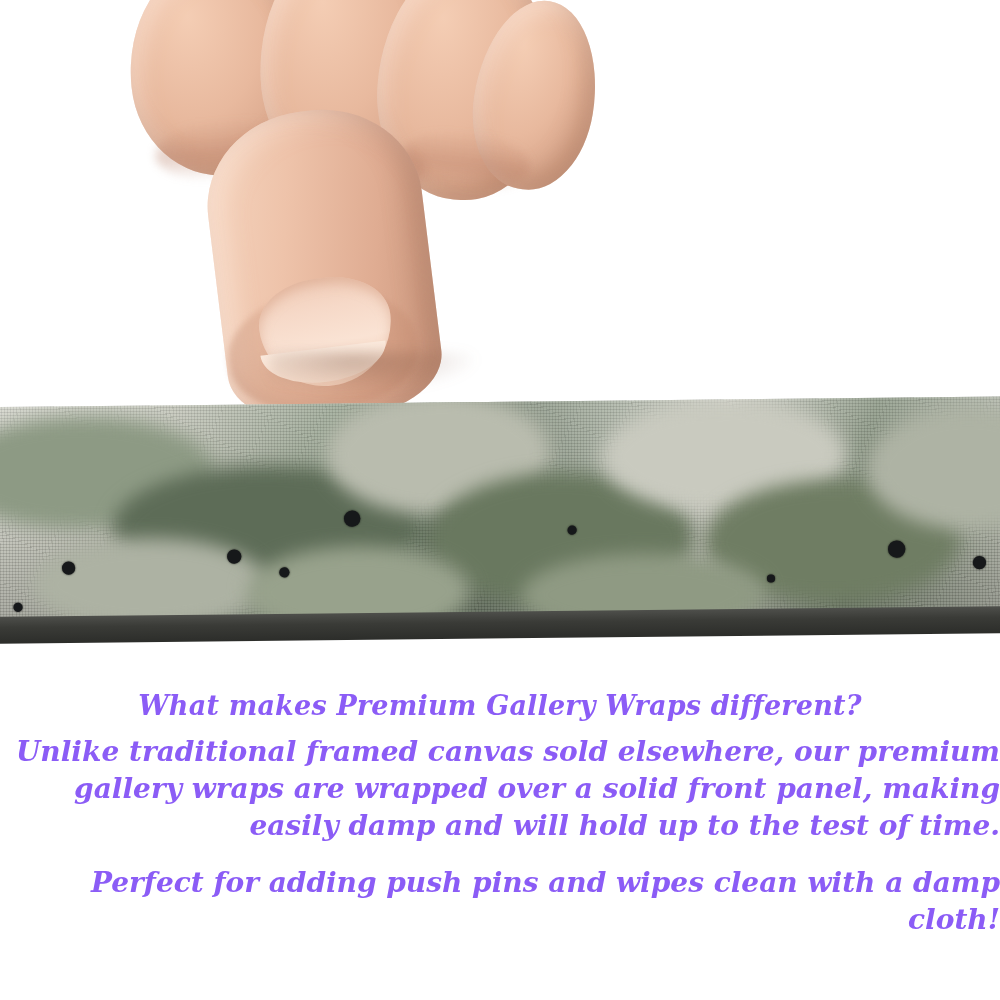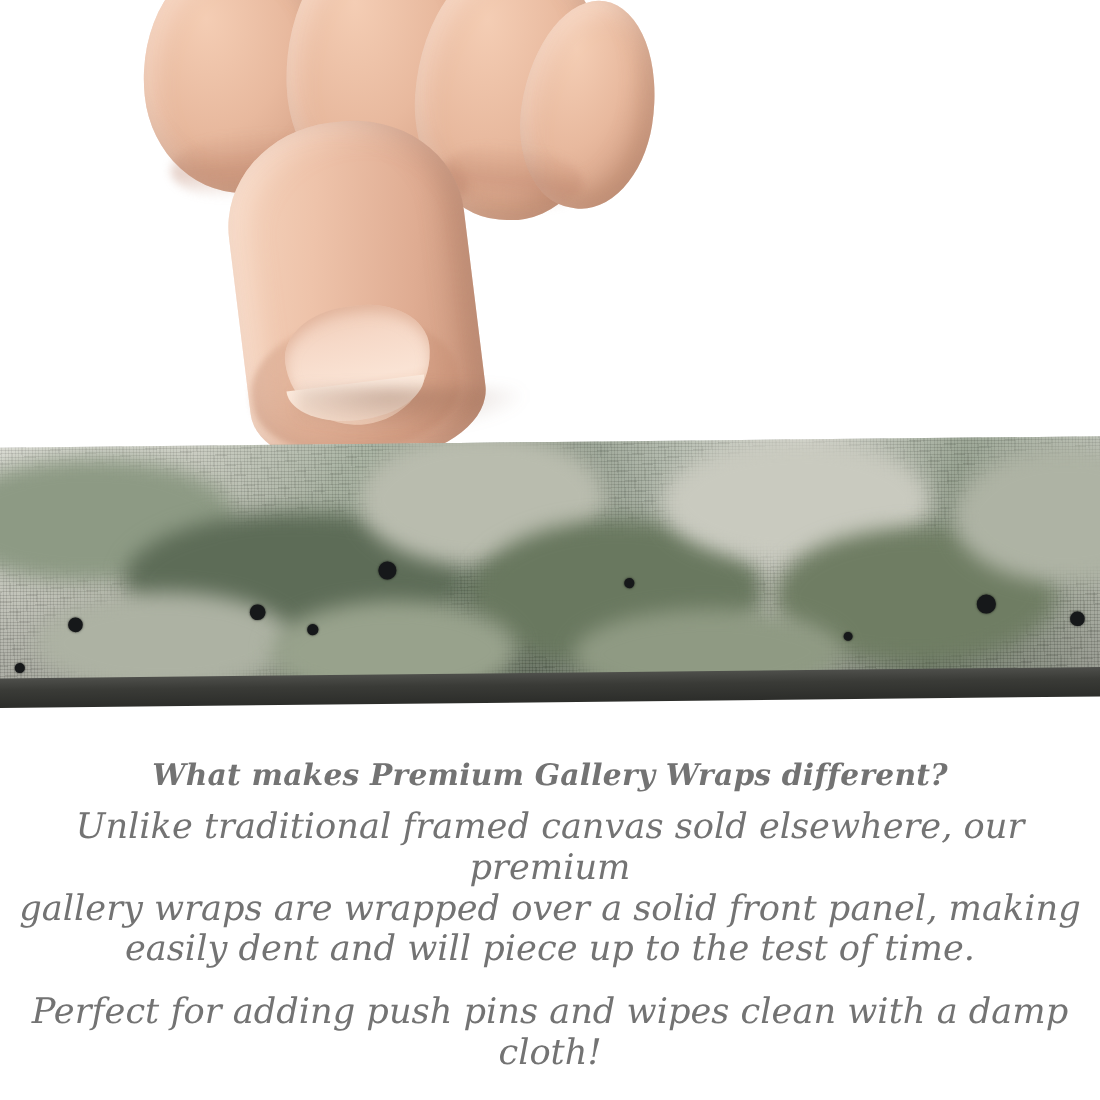--- a/index.html
+++ b/index.html
@@ -162,34 +162,35 @@
     transform: rotate(-0.6deg) scale(1.02);
   }
 
   
   .caption {
     position: absolute;
     left: 0;
     top: 690px;
     width: 1000px;
     text-align: center;
-    color: #737373;
+    color: #8b5cf6;
     font-family: "DejaVu Serif", serif;
     font-style: italic;
   }
   .caption-heading {
     font-size: 27px;
     font-weight: 700;
     letter-spacing: 0.2px;
     margin-bottom: 12px;
   }
   .caption-line {
-    font-size: 32px;
+    font-size: 28px;
     line-height: 37px;
-    font-weight: 400;
+    font-weight: 700;
+    text-align: right;
   }
   .caption-line.last {
     margin-top: 20px;
   }
 </style>
 </head>
 <body>
 
 <div class="page">
 
@@ -232,17 +233,17 @@
     <div class="dot" style="left:880px; top:140px; width:17px; height:17px;"></div>
     <div class="dot" style="left:963px; top:156px; width:13px; height:13px;"></div>
     <div class="dot" style="left:761px; top:172px; width:8px;  height:8px;"></div>
   </div>
   <div class="canvas-bottom-edge"></div>
 
   <div class="caption">
     <div class="caption-heading">What makes Premium Gallery Wraps different?</div>
     <div class="caption-line">Unlike traditional framed canvas sold elsewhere, our premium</div>
     <div class="caption-line">gallery wraps are wrapped over a solid front panel, making</div>
-    <div class="caption-line">easily dent and will piece up to the test of time.</div>
+    <div class="caption-line">easily damp and will hold up to the test of time.</div>
     <div class="caption-line last">Perfect for adding push pins and wipes clean with a damp cloth!</div>
   </div>
 
 </div>
 
 </body></html>

